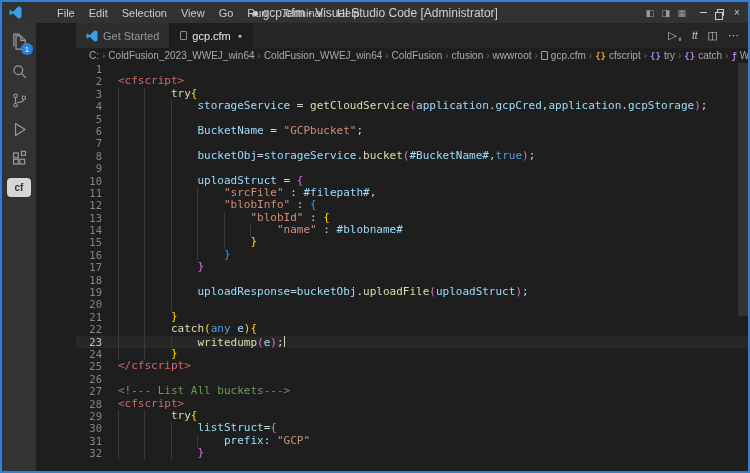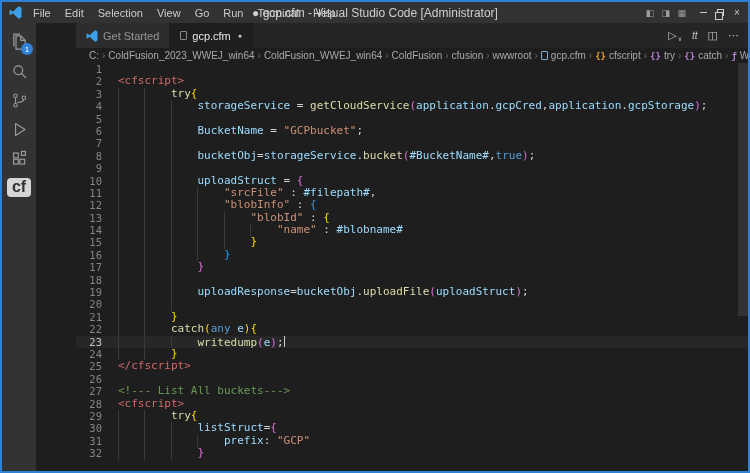--- a/index.html
+++ b/index.html
@@ -2,21 +2,21 @@
 <html style="--accent-border: #2F80D7; --badge-bg: #2F80D7; --editor-bg: #1E1E1E; --titlebar-bg: #323233; --tabbar-bg: #252526; --activitybar-bg: #333333; --tok-comment: #6A9955; --tok-tag: #D16969; --tok-keyword: #DCDCAA; --tok-keyword-blue: #569CD6; --tok-variable: #9CDCFE; --tok-function: #DCDCAA; --tok-string: #CE9178; --tok-hash: #9CDCFE; --tok-punct: #D4D4D4; --tok-bracket1: #FFD700; --tok-bracket2: #DA70D6; --tok-bracket3: #179FFF;"><head>
 <meta charset="utf-8">
 <style>
   * { box-sizing: border-box; }
   body { margin:0; background:#1e1e1e; font-family:"Liberation Sans",sans-serif; }
   .window{ width:750px; height:473px; border:2px solid var(--accent-border,#2F80D7);
     background:var(--editor-bg,#1E1E1E); display:flex; flex-direction:column; overflow:hidden; }
 
   
   .titlebar{ height:21px; flex:none; background:var(--titlebar-bg,#323233); color:#cccccc;
-    display:flex; align-items:center; position:relative; font-size:11px; }
+    display:flex; align-items:center; position:relative; font-size:11px;gap:24px; }
   .vsc-logo{ margin:0 4px 0 7px; display:flex; align-items:center; }
   .menubar{ display:flex; height:100%; z-index:2; }
   .menu-item{ padding:0 7px; display:flex; align-items:center; cursor:default; }
   .win-title{ position:absolute; left:0; right:0; text-align:center; color:#cfcfcf; font-size:12px; pointer-events:none; }
   .tb-right{ margin-left:auto; display:flex; align-items:center; height:100%; z-index:2; }
   .tb-action{ width:16px; text-align:center; color:#9d9d9d; font-size:9px; }
   .wincontrols{ display:flex; align-items:center; height:100%; margin:0 4px 0 6px; gap:3px; }
   .wc{ width:14px; height:100%; display:flex; align-items:center; justify-content:center; color:#cccccc; font-size:10px; }
   .minbar{ width:7px; height:1px; background:#cccccc; display:block; }
   .restore{ width:7px; height:7px; border:1px solid #cccccc; position:relative; display:block; }
@@ -24,21 +24,21 @@
     border:1px solid #cccccc; background:var(--titlebar-bg,#323233); }
 
   
   .main{ flex:1; display:flex; min-height:0; }
   .activitybar{ width:34px; flex:none; background:var(--activitybar-bg,#333333); display:flex;
     flex-direction:column; align-items:center; padding-top:7px; gap:5px; }
   .ab-item{ width:24px; height:24px; position:relative; display:flex; align-items:center; justify-content:center; color:#9a9a9a; }
   .badge{ position:absolute; right:-2px; bottom:-1px; min-width:12px; height:12px; border-radius:7px;
     background:var(--badge-bg,#2F80D7); color:#fff; font-size:8px; display:flex; align-items:center; justify-content:center; padding:0 2px; }
   .cf-box{ width:32px; height:19px; border-radius:4px; background:#d6d6d6; color:#323232;
-    font-weight:bold; font-size:16px; display:flex; align-items:center; justify-content:center; }
+    font-weight:bold; font-size:10px; display:flex; align-items:center; justify-content:center; }
 
   .editorgroup{ flex:1; display:flex; flex-direction:column; min-width:0;margin-left:40px; }
 
   
   .tabbar{ height:25px; flex:none; background:var(--tabbar-bg,#252526); display:flex; align-items:stretch; }
   .tabs{ display:flex; }
   .tab{ display:flex; align-items:center; gap:5px; padding:0 10px; font-size:11px;
     background:#2d2d2d; color:#969696; border-right:1px solid #1b1b1c; }
   .tab.active{ background:var(--editor-bg,#1E1E1E); color:#e8e8e8; }
   .dirty{ font-size:7px; color:#c5c5c5; margin-left:2px; }

